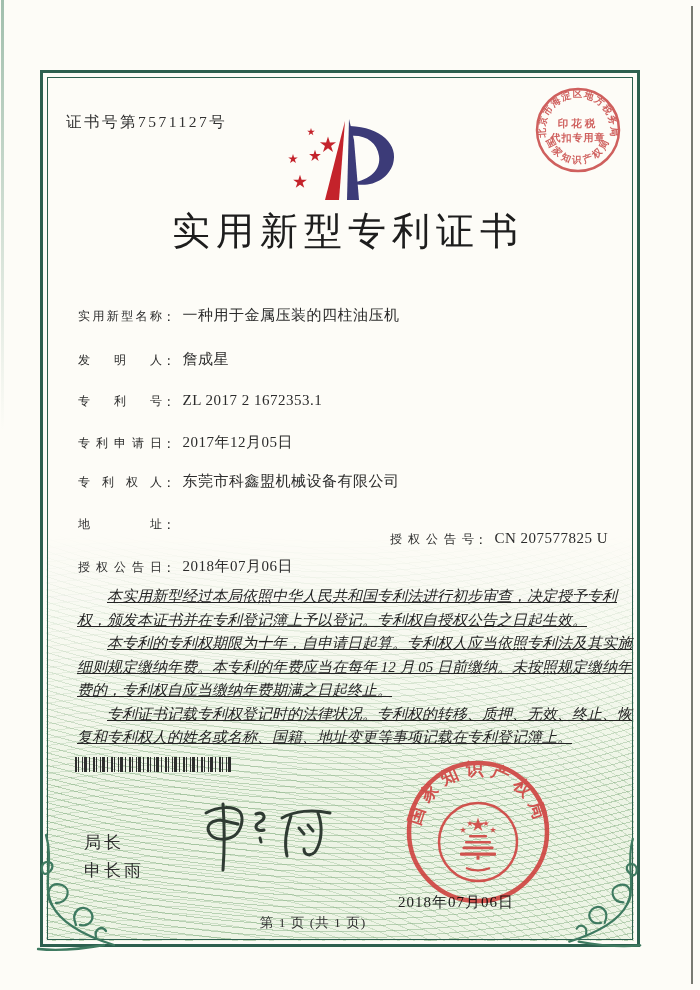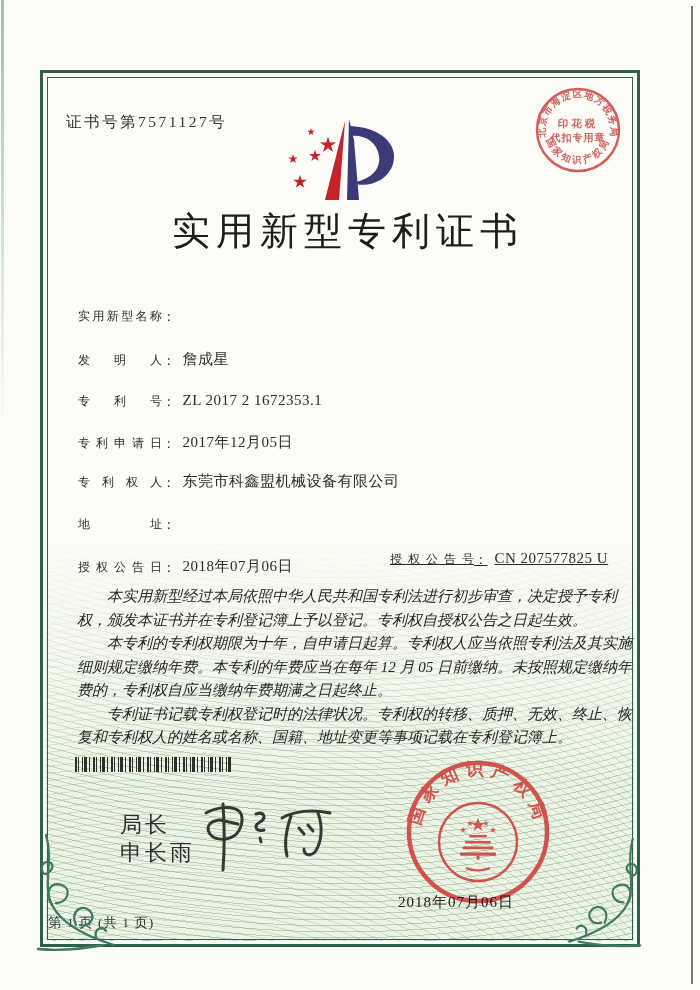--- a/index.html
+++ b/index.html
@@ -24,34 +24,34 @@
   .logo{position:absolute;left:281px;top:112px;}
   .title{position:absolute;left:48px;top:206px;width:600px;text-align:center;
          font-size:38px;font-weight:normal;letter-spacing:6px;color:#1d1d1d;}
   .row{position:absolute;left:78px;display:flex;align-items:flex-start;font-size:15px;line-height:21px;}
   .row .lbl{display:inline-block;width:84px;font-size:12px;text-align:justify;text-align-last:justify;padding-top:1px;}
   .row .colon{font-size:13.5px;margin-right:7px;padding-top:1px;}
   .row .val{letter-spacing:.5px;}
   .r1{top:305px}.r2{top:349px}.r3{top:390px}.r4{top:432px}.r5{top:471px}
   .r6{top:513px}.r6 .val{width:390px;}
   .r7{top:556px}
-  .r8{top:548px;left:390px;text-decoration:underline;}
+  .r8{top:528px;left:390px;}
   .paras{position:absolute;left:77px;top:585px;width:556px;font-size:15px;line-height:23.5px;
-         font-style:italic;color:#242424;}
+         font-style:italic;color:#242424;text-decoration:underline;}
   .paras p{margin:0;text-indent:2em;}
   .barcode{position:absolute;left:75px;top:757px;width:156px;height:15px;
     background:repeating-linear-gradient(90deg,#2e2e2e 0 2px,transparent 2px 3px,#2e2e2e 3px 4px,
       transparent 4px 7px,#2e2e2e 7px 8px,transparent 8px 9px,#2e2e2e 9px 12px,transparent 12px 14px,
       #2e2e2e 14px 15px,transparent 15px 18px);}
-  .director{position:absolute;left:84px;top:811px;font-size:22px;letter-spacing:3px;line-height:28px;color:#2e2e2e;margin-left:36px;}
+  .director{position:absolute;left:84px;top:829px;font-size:17px;letter-spacing:3px;line-height:28px;color:#2e2e2e;}
   .signature{position:absolute;left:190px;top:798px;}
   .seal{position:absolute;left:406px;top:760px;opacity:.88;}
   .seal-date{position:absolute;left:398px;top:893px;font-size:15px;letter-spacing:1px;color:#222;mix-blend-mode:multiply;}
   .stamp{position:absolute;left:534px;top:86px;opacity:.85;}
-  .footer{position:absolute;left:48px;top:914px;width:530px;text-align:left;font-size:13.5px;letter-spacing:1px;color:#333;}
+  .footer{position:absolute;left:48px;top:914px;width:530px;text-align:center;font-size:13.5px;letter-spacing:1px;color:#333;}
   .flourish-left{position:absolute;left:34px;top:833px;z-index:4;}
   .flourish-right{position:absolute;left:558px;top:836px;z-index:4;transform:scaleX(-1);}
   svg text{font-family:"Liberation Serif","DejaVu Serif",serif;}
 </style>
 </head>
 <body>
 
 <svg width="0" height="0" style="position:absolute" aria-hidden="true">
   <defs>
     <path id="star5" d="M0,-10 L2.23,-3.07 L9.51,-3.09 L3.61,1.17 L5.88,8.09 L0,3.8 L-5.88,8.09 L-3.61,1.17 L-9.51,-3.09 L-2.23,-3.07 Z"></path>
@@ -83,20 +83,21 @@
         <polygon points="68,7 66,88 78,88 73,28"></polygon>
         <path d="M 69,14 C 100,15 118,33 112,52 C 107,68 88,77 70,71 C 90,68 100,57 98,44 C 96,30 84,22 68,24 Z"></path>
       </g>
     </svg>
 
     <div class="title">实用新型专利证书</div>
 
     <div class="row r1">
       <span class="lbl">实用新型名称</span>
         <span class="colon">：</span>
+        <span class="val">一种用于金属压装的四柱油压机</span>
     </div>
     <div class="row r2">
       <span class="lbl">发明人</span>
         <span class="colon">：</span>
         <span class="val">詹成星</span>
     </div>
     <div class="row r3">
       <span class="lbl">专利号</span>
         <span class="colon">：</span>
         <span class="val">ZL 2017 2 1672353.1</span>

